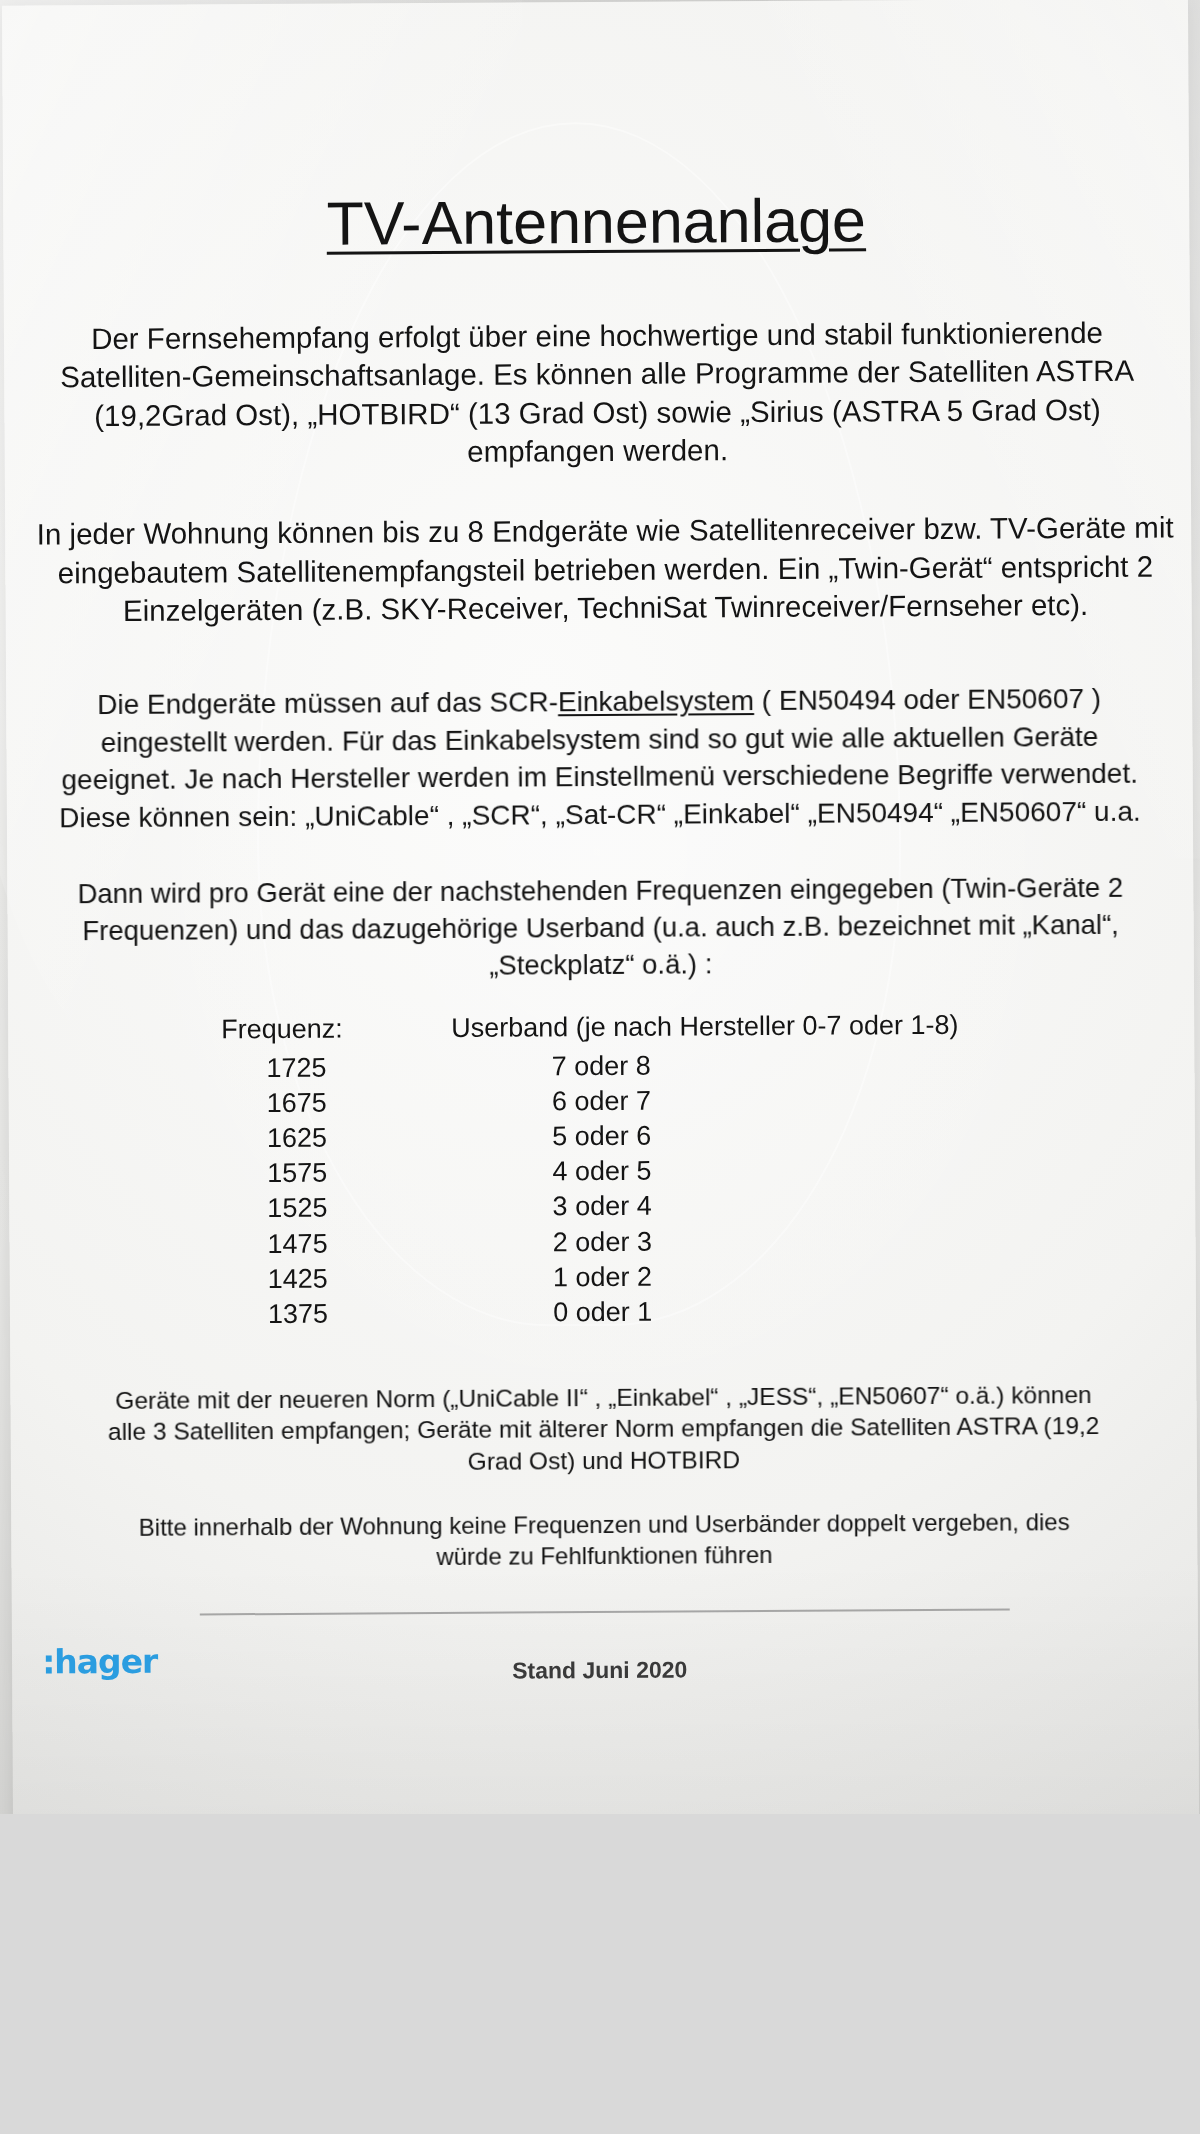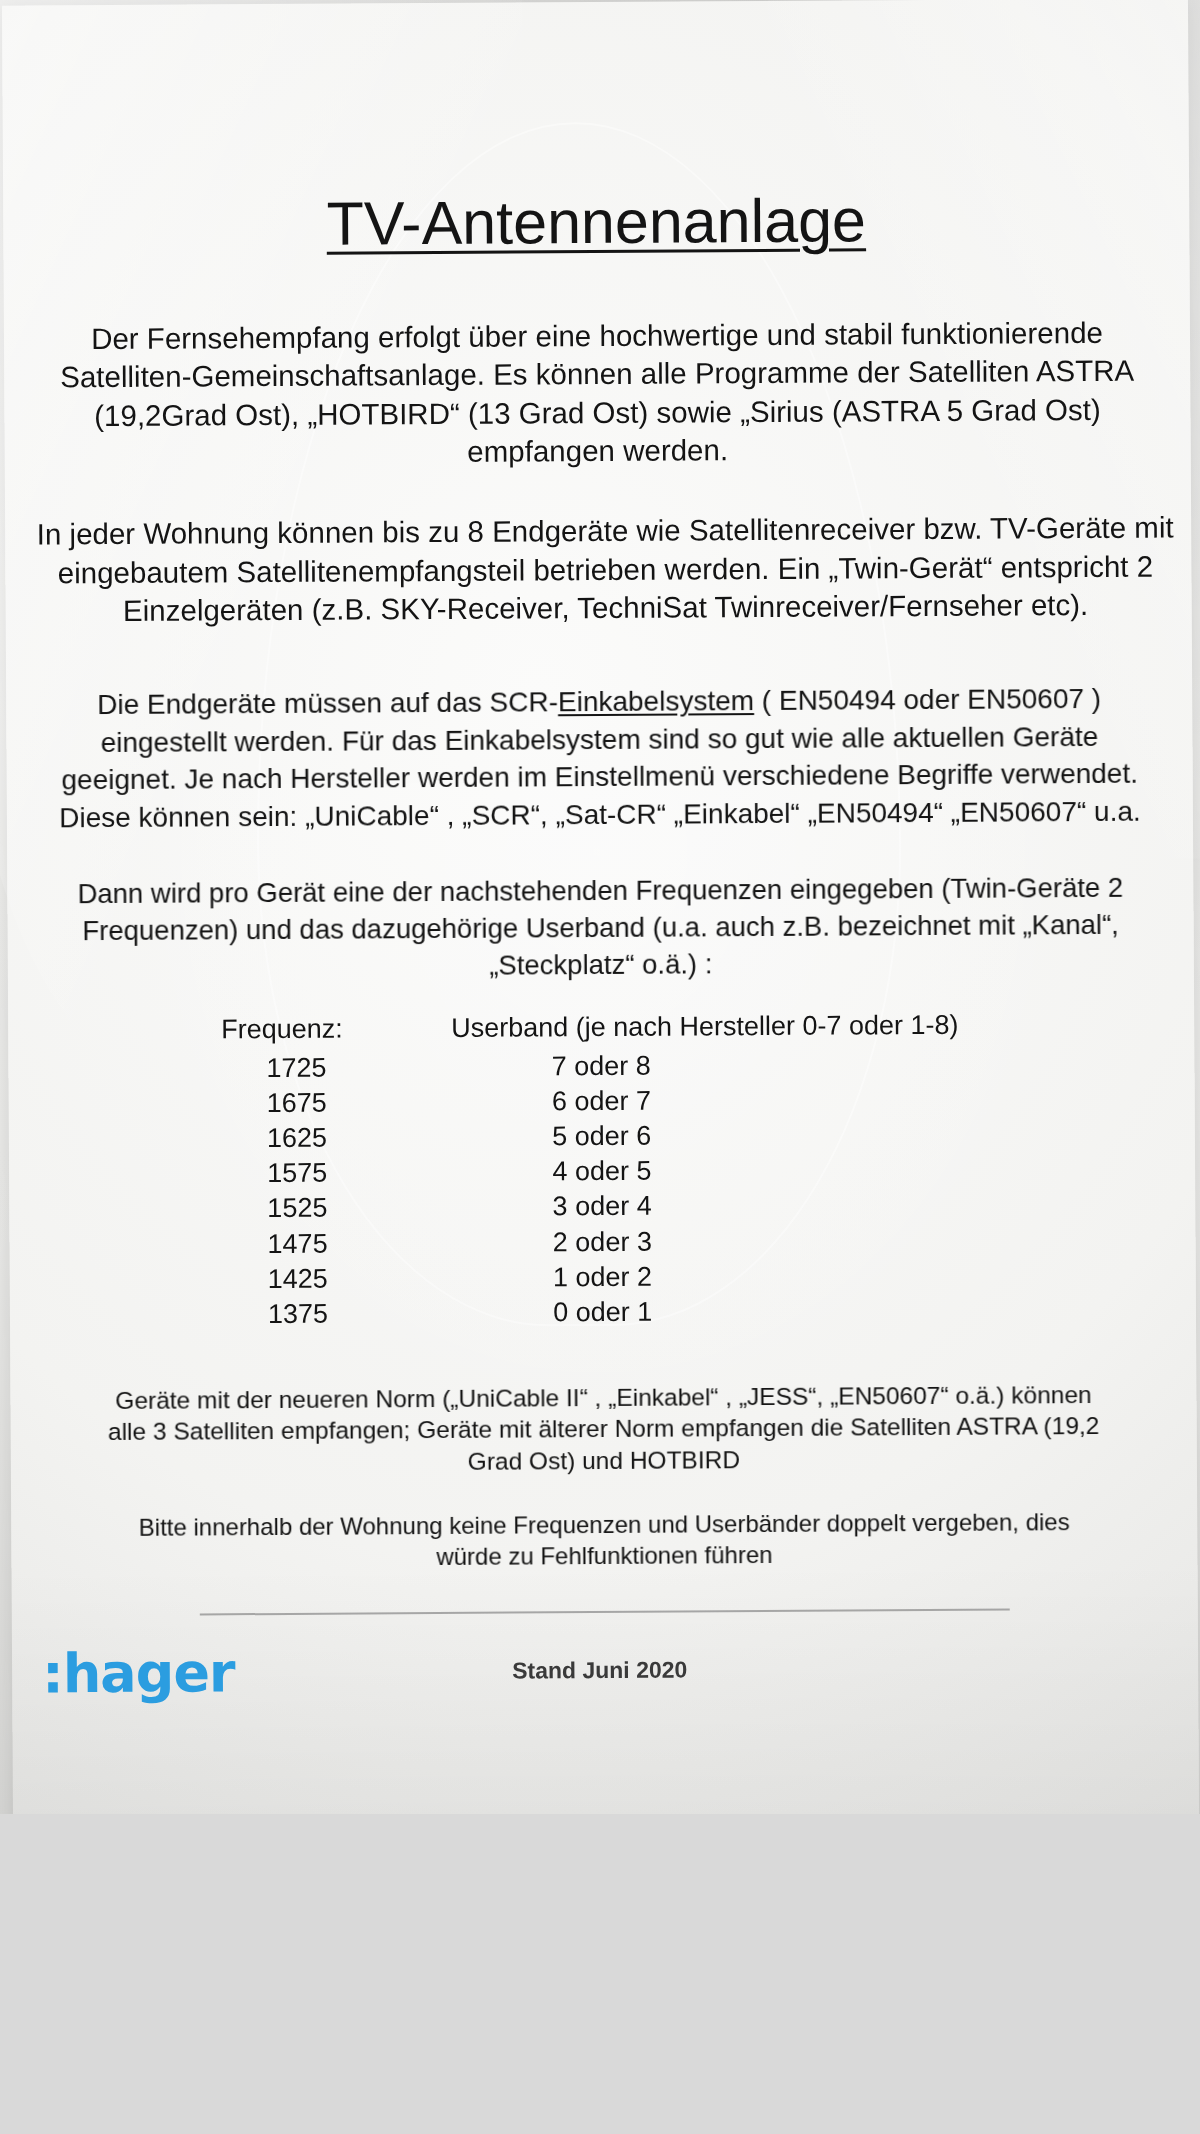--- a/index.html
+++ b/index.html
@@ -152,21 +152,21 @@
   
   .footer {
     position: relative;
     margin-top: 26px;
     height: 70px;
   }
   .logo {
     position: absolute;
     left: 10px;
     top: 0;
-    font-size: 54px;
+    font-size: 33px;
     font-weight: 700;
     color: #2b9de0;
     letter-spacing: -1px;
     font-family: "DejaVu Sans", sans-serif;
   }
   .logo .colon { color: #2b9de0; }
   .stand {
     position: absolute;
     left: 480px;
     top: 18px;

